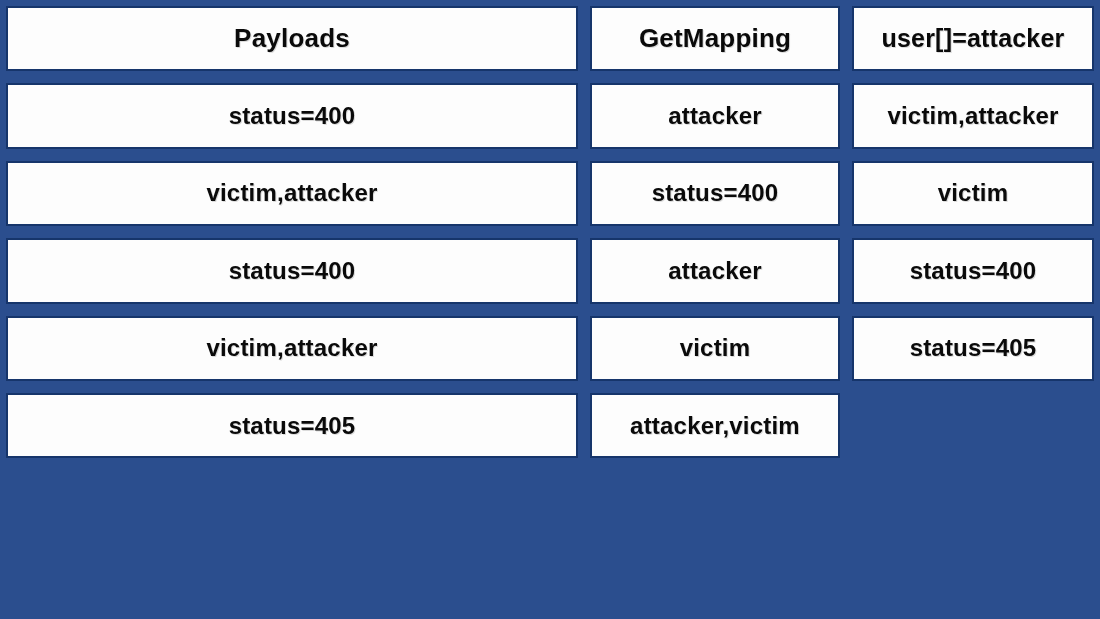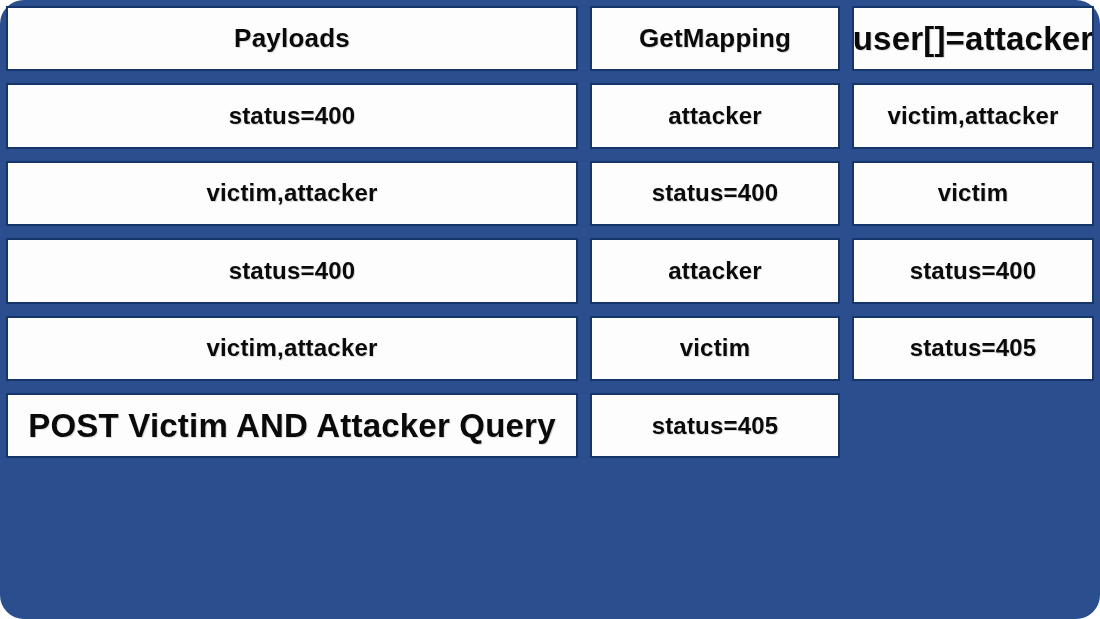--- a/index.html
+++ b/index.html
@@ -9,31 +9,30 @@
   .board {
     width: 1100px;
     height: 619px;
     box-sizing: border-box;
     background: #2b4e8e;
     padding: 6px;
     display: grid;
     grid-template-columns: 572px 250px 1fr;
     grid-template-rows: repeat(8, 1fr);
     gap: 12px;
-    border-radius: 24px;
   }
   .cell {
     background: #fdfdfd;
     border: 2px solid #16356b;
     display: flex;
     align-items: center;
     justify-content: center;
     font-family: "Liberation Sans", sans-serif;
     font-weight: bold;
-    font-size: 33px;
+    font-size: 25px;
     color: #0a0a0a;
     letter-spacing: 0.2px;
     text-shadow: 1px 1px 0 rgba(120,120,120,0.25);
     overflow: hidden;
     white-space: nowrap;
   }
   .cell.header {
     font-size: 26px;
   }
   .cell.narrow {
@@ -61,16 +60,16 @@
 
   <div class="cell narrow">status=400</div>
   <div class="cell narrow">attacker</div>
 
   <div class="cell narrow">status=400</div>
   <div class="cell narrow">victim,attacker</div>
 
   <div class="cell narrow">victim</div>
   <div class="cell narrow">status=405</div>
 
-  <div class="cell">POST Victim AND Attacker Query</div>
   <div class="cell narrow">status=405</div>
+  <div class="cell narrow">attacker,victim</div>
 
 </div>
 
 </body></html>

